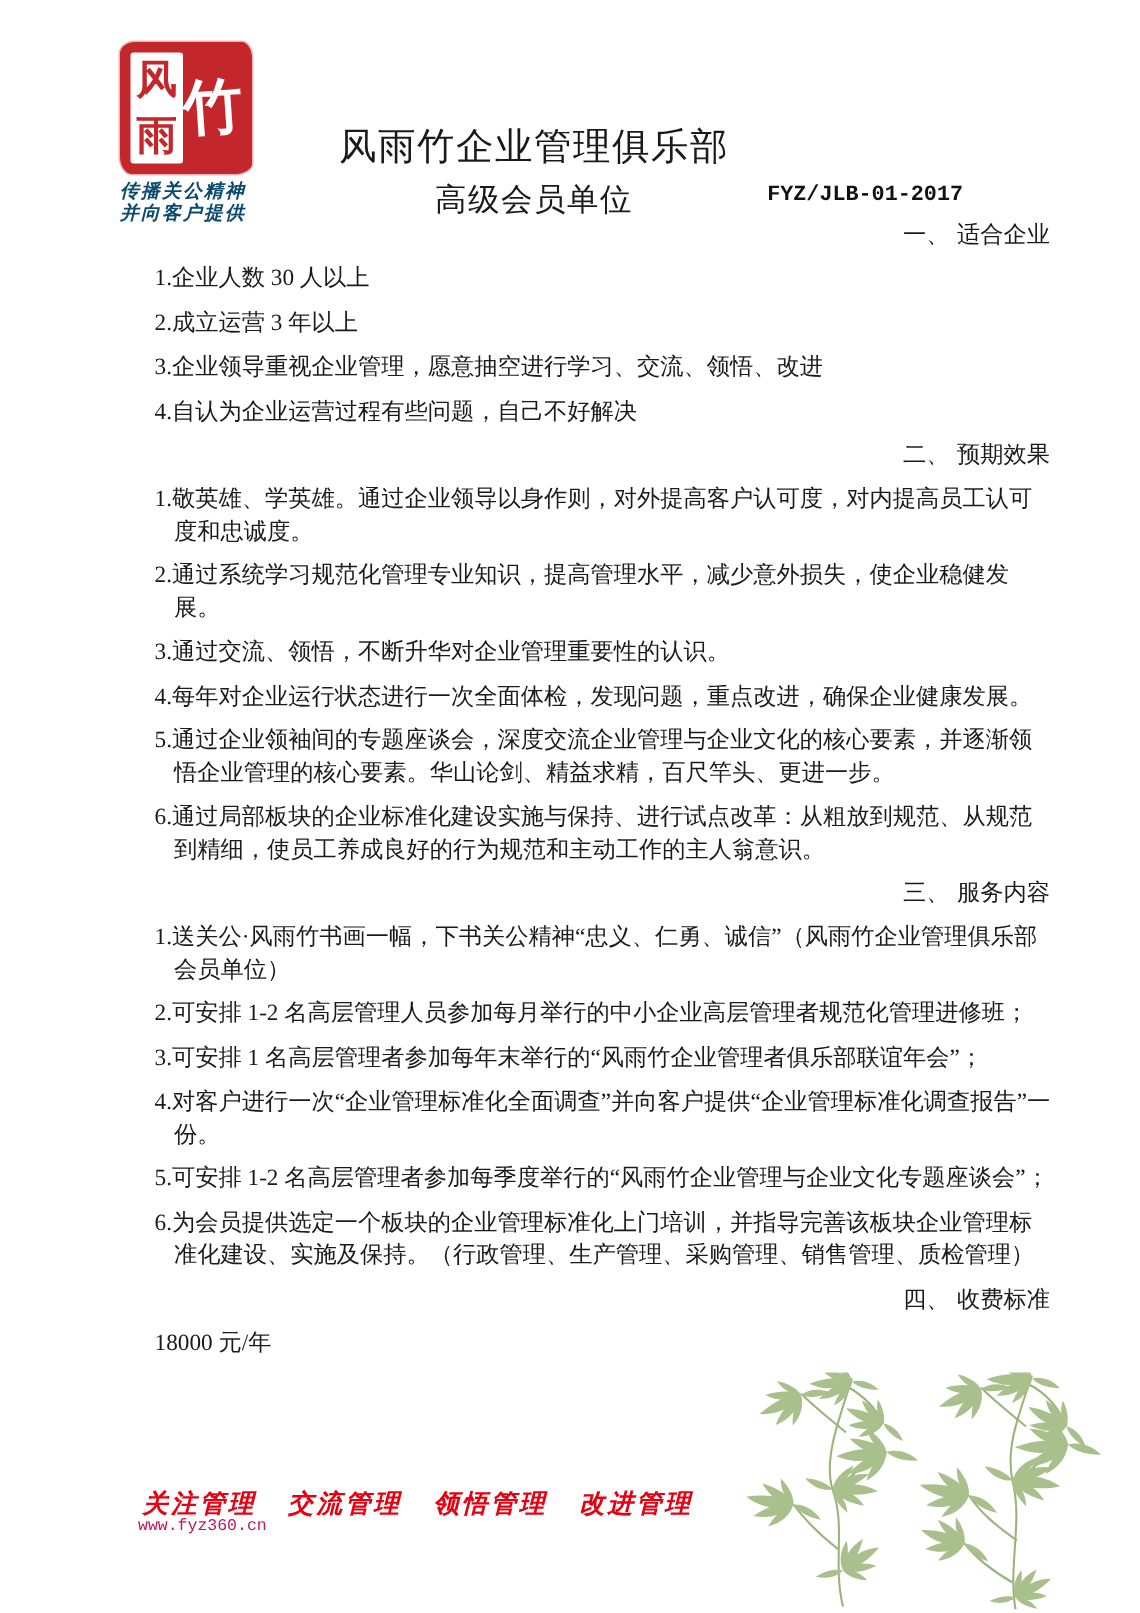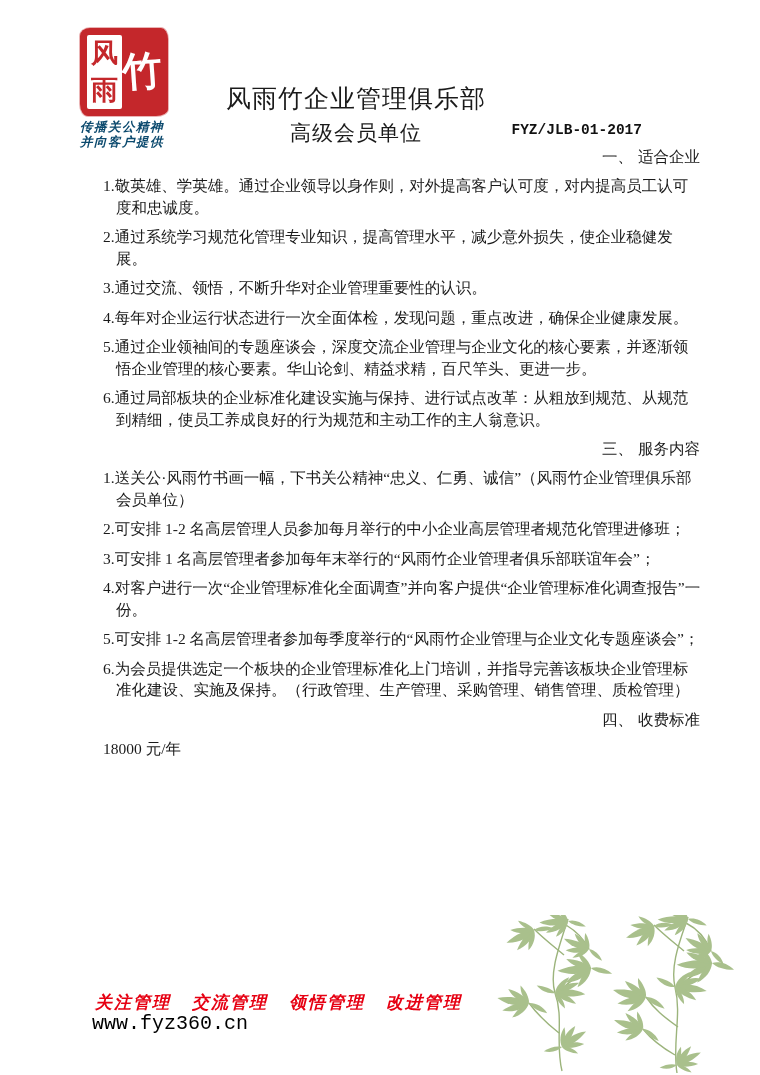--- a/index.html
+++ b/index.html
@@ -55,21 +55,21 @@
   
   .slogan {
     position:absolute; left:95px; top:991px; white-space:nowrap;
     color:#e60012; font-weight:bold; font-style:italic;
     font-size:17px; letter-spacing:2px;
   }
   .slogan span { margin-right:21px; }
   .site-url {
     position:absolute; left:92px; top:1012px;
     font-family:"Liberation Mono","DejaVu Sans Mono",monospace;
-    font-size:20px; color:#000000;
+    font-size:11px; color:#be185d;
   }
   .bamboo { position:absolute; left:492px; top:915px; }
 </style>
 </head>
 <body>
 
 <div class="page">
 
   <div class="logo-block">
     <div class="seal">
@@ -91,23 +91,32 @@
   </div>
 
   <div class="doc-code">FYZ/JLB-01-2017</div>
 
   <div class="doc-body">
 
     <div class="section">
       <div class="sec-heading">
         <span class="sec-no">一、</span><span>适合企业</span>
       </div>
-    </div>
-
-    <div class="section">
+      <div class="sec-items">
+        <p>1.企业人数 30 人以上</p>
+        <p>2.成立运营 3 年以上</p>
+        <p>3.企业领导重视企业管理，愿意抽空进行学习、交流、领悟、改进</p>
+        <p>4.自认为企业运营过程有些问题，自己不好解决</p>
+      </div>
+    </div>
+
+    <div class="section">
+      <div class="sec-heading">
+        <span class="sec-no">二、</span><span>预期效果</span>
+      </div>
       <div class="sec-items">
         <p>1.敬英雄、学英雄。通过企业领导以身作则，对外提高客户认可度，对内提高员工认可度和忠诚度。</p>
         <p>2.通过系统学习规范化管理专业知识，提高管理水平，减少意外损失，使企业稳健发展。</p>
         <p>3.通过交流、领悟，不断升华对企业管理重要性的认识。</p>
         <p>4.每年对企业运行状态进行一次全面体检，发现问题，重点改进，确保企业健康发展。</p>
         <p>5.通过企业领袖间的专题座谈会，深度交流企业管理与企业文化的核心要素，并逐渐领悟企业管理的核心要素。华山论剑、精益求精，百尺竿头、更进一步。</p>
         <p>6.通过局部板块的企业标准化建设实施与保持、进行试点改革：从粗放到规范、从规范到精细，使员工养成良好的行为规范和主动工作的主人翁意识。</p>
       </div>
     </div>
 

